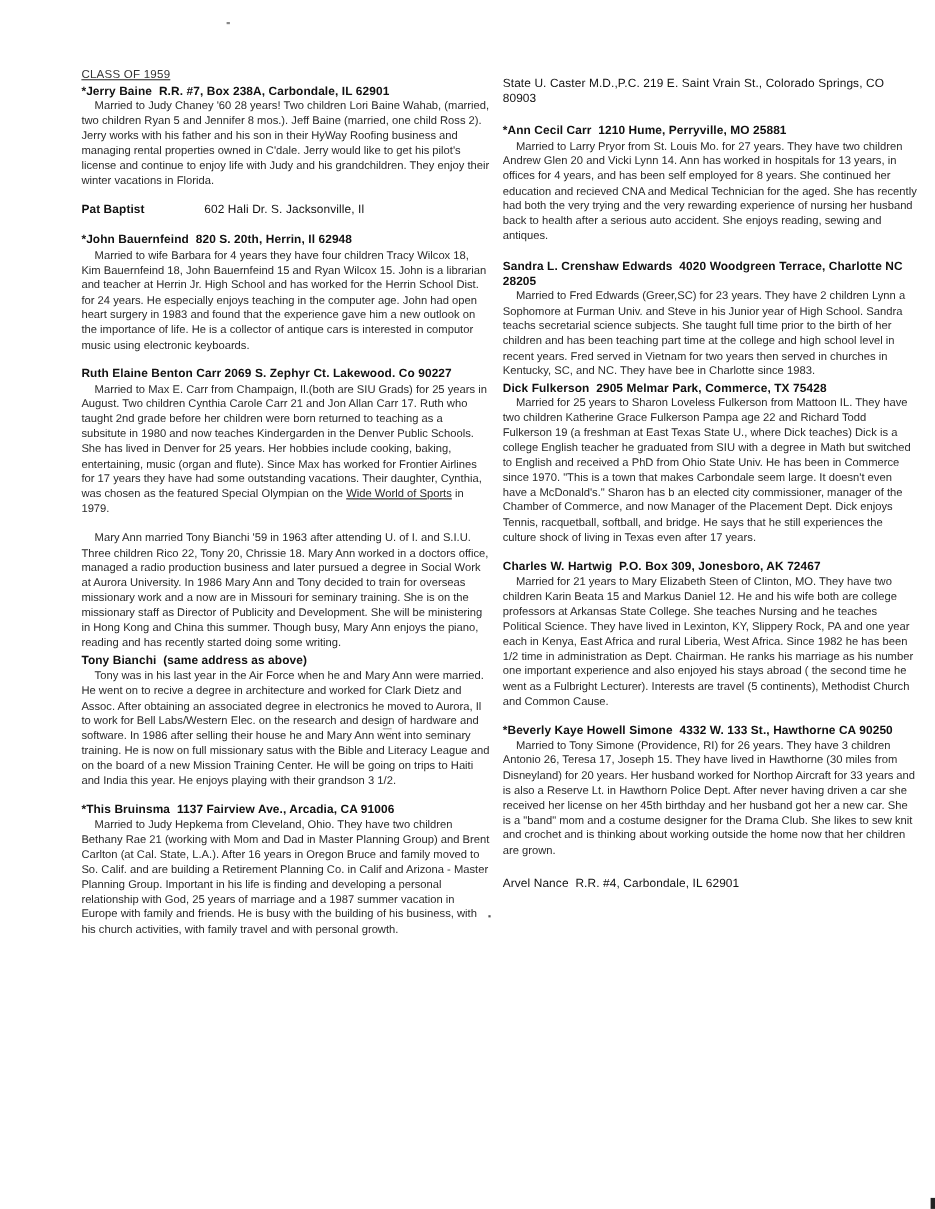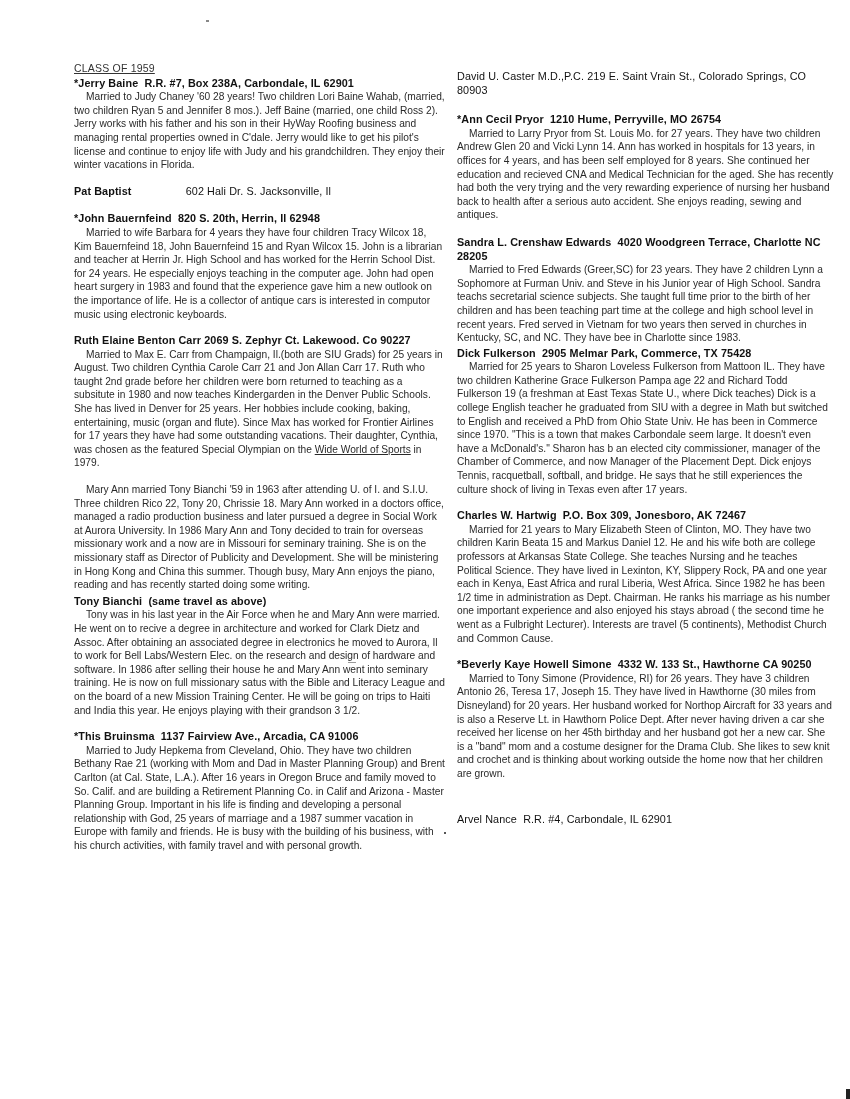--- a/index.html
+++ b/index.html
@@ -51,43 +51,43 @@
     </div>
     <div class="bio"><span>Married to Max E. Carr from Champaign, Il.(both are SIU Grads) for 25 years in August. Two children Cynthia Carole Carr 21 and Jon Allan Carr 17. Ruth who taught 2nd grade before her children were born returned to teaching as a subsitute in 1980 and now teaches Kindergarden in the Denver Public Schools. She has lived in Denver for 25 years. Her hobbies include cooking, baking, entertaining, music (organ and flute). Since Max has worked for Frontier Airlines for 17 years they have had some outstanding vacations. Their daughter, Cynthia, was chosen as the featured Special Olympian on the</span> <u>Wide World of Sports</u> <span>in 1979.</span></div>
   </div>
 
   <div class="entry tight">
     <div class="bio">Mary Ann married Tony Bianchi '59 in 1963 after attending U. of I. and S.I.U. Three children Rico 22, Tony 20, Chrissie 18. Mary Ann worked in a doctors office, managed a radio production business and later pursued a degree in Social Work at Aurora University. In 1986 Mary Ann and Tony decided to train for overseas missionary work and a now are in Missouri for seminary training. She is on the missionary staff as Director of Publicity and Development. She will be ministering in Hong Kong and China this summer. Though busy, Mary Ann enjoys the piano, reading and has recently started doing some writing.</div>
   </div>
 
   <div class="entry">
     <div class="head">
-      <span class="name">Tony Bianchi</span>&nbsp; <span class="addr">(same travel as above)</span>
+      <span class="name">Tony Bianchi</span>&nbsp; <span class="addr">(same address as above)</span>
     </div>
     <div class="bio">Tony was in his last year in the Air Force when he and Mary Ann were married. He went on to recive a degree in architecture and worked for Clark Dietz and Assoc. After obtaining an associated degree in electronics he moved to Aurora, Il to work for Bell Labs/Western Elec. on the research and design of hardware and software. In 1986 after selling their house he and Mary Ann went into seminary training. He is now on full missionary satus with the Bible and Literacy League and on the board of a new Mission Training Center. He will be going on trips to Haiti and India this year. He enjoys playing with their grandson 3 1/2.</div>
   </div>
 
   <div class="entry">
     <div class="head">
       <span>*</span><span class="name">This Bruinsma</span>&nbsp; <span class="addr">1137 Fairview Ave., Arcadia, CA 91006</span>
     </div>
     <div class="bio">Married to Judy Hepkema from Cleveland, Ohio. They have two children Bethany Rae 21 (working with Mom and Dad in Master Planning Group) and Brent Carlton (at Cal. State, L.A.). After 16 years in Oregon Bruce and family moved to So. Calif. and are building a Retirement Planning Co. in Calif and Arizona - Master Planning Group. Important in his life is finding and developing a personal relationship with God, 25 years of marriage and a 1987 summer vacation in Europe with family and friends. He is busy with the building of his business, with his church activities, with family travel and with personal growth.</div>
   </div>
 </div>
 
 <div class="col right">
   <div class="entry" style="margin-bottom:16px;">
     <div class="head" style="font-weight:normal;">
-      <span class="name" style="font-weight:normal;">David U. Caster M.D.,P.C.</span> <span class="addr" style="font-weight:normal;">219 E. Saint Vrain St., Colorado Springs, CO 80903</span>
+      <span class="name" style="font-weight:normal;">State U. Caster M.D.,P.C.</span> <span class="addr" style="font-weight:normal;">219 E. Saint Vrain St., Colorado Springs, CO 80903</span>
     </div>
   </div>
 
   <div class="entry" style="margin-bottom:14px;">
     <div class="head">
-      <span>*</span><span class="name">Ann Cecil Pryor</span>&nbsp; <span class="addr">1210 Hume, Perryville, MO 26754</span>
+      <span>*</span><span class="name">Ann Cecil Carr</span>&nbsp; <span class="addr">1210 Hume, Perryville, MO 25881</span>
     </div>
     <div class="bio">Married to Larry Pryor from St. Louis Mo. for 27 years. They have two children Andrew Glen 20 and Vicki Lynn 14. Ann has worked in hospitals for 13 years, in offices for 4 years, and has been self employed for 8 years. She continued her education and recieved CNA and Medical Technician for the aged. She has recently had both the very trying and the very rewarding experience of nursing her husband back to health after a serious auto accident. She enjoys reading, sewing and antiques.</div>
   </div>
 
   <div class="entry tight" style="margin-bottom:2px;">
     <div class="head">
       <span class="name">Sandra L. Crenshaw Edwards</span>&nbsp; <span class="addr">4020 Woodgreen Terrace, Charlotte NC 28205</span>
     </div>
     <div class="bio">Married to Fred Edwards (Greer,SC) for 23 years. They have 2 children Lynn a Sophomore at Furman Univ. and Steve in his Junior year of High School. Sandra teachs secretarial science subjects. She taught full time prior to the birth of her children and has been teaching part time at the college and high school level in recent years. Fred served in Vietnam for two years then served in churches in Kentucky, SC, and NC. They have bee in Charlotte since 1983.</div>
   </div>
@@ -100,21 +100,21 @@
     <div class="bio">Married for 25 years to Sharon Loveless Fulkerson from Mattoon IL. They have two children Katherine Grace Fulkerson Pampa age 22 and Richard Todd Fulkerson 19 (a freshman at East Texas State U., where Dick teaches) Dick is a college English teacher he graduated from SIU with a degree in Math but switched to English and received a PhD from Ohio State Univ. He has been in Commerce since 1970. "This is a town that makes Carbondale seem large. It doesn't even have a McDonald's." Sharon has b an elected city commissioner, manager of the Chamber of Commerce, and now Manager of the Placement Dept. Dick enjoys Tennis, racquetball, softball, and bridge. He says that he still experiences the culture shock of living in Texas even after 17 years.</div>
   </div>
 
   <div class="entry" style="">
     <div class="head">
       <span class="name">Charles W. Hartwig</span>&nbsp; <span class="addr">P.O. Box 309, Jonesboro, AK 72467</span>
     </div>
     <div class="bio">Married for 21 years to Mary Elizabeth Steen of Clinton, MO. They have two children Karin Beata 15 and Markus Daniel 12. He and his wife both are college professors at Arkansas State College. She teaches Nursing and he teaches Political Science. They have lived in Lexinton, KY, Slippery Rock, PA and one year each in Kenya, East Africa and rural Liberia, West Africa. Since 1982 he has been 1/2 time in administration as Dept. Chairman. He ranks his marriage as his number one important experience and also enjoyed his stays abroad ( the second time he went as a Fulbright Lecturer). Interests are travel (5 continents), Methodist Church and Common Cause.</div>
   </div>
 
-  <div class="entry" style="margin-bottom:32px;">
+  <div class="entry" style="margin-bottom:16px;">
     <div class="head">
       <span>*</span><span class="name">Beverly Kaye Howell Simone</span>&nbsp; <span class="addr">4332 W. 133 St., Hawthorne CA 90250</span>
     </div>
     <div class="bio">Married to Tony Simone (Providence, RI) for 26 years. They have 3 children Antonio 26, Teresa 17, Joseph 15. They have lived in Hawthorne (30 miles from Disneyland) for 20 years. Her husband worked for Northop Aircraft for 33 years and is also a Reserve Lt. in Hawthorn Police Dept. After never having driven a car she received her license on her 45th birthday and her husband got her a new car. She is a "band" mom and a costume designer for the Drama Club. She likes to sew knit and crochet and is thinking about working outside the home now that her children are grown.</div>
   </div>
 
   <div class="entry">
     <div class="head" style="font-weight:normal;">
       <span class="name" style="font-weight:normal;">Arvel Nance</span>&nbsp; <span class="addr" style="font-weight:normal;">R.R. #4, Carbondale, IL 62901</span>
     </div>

